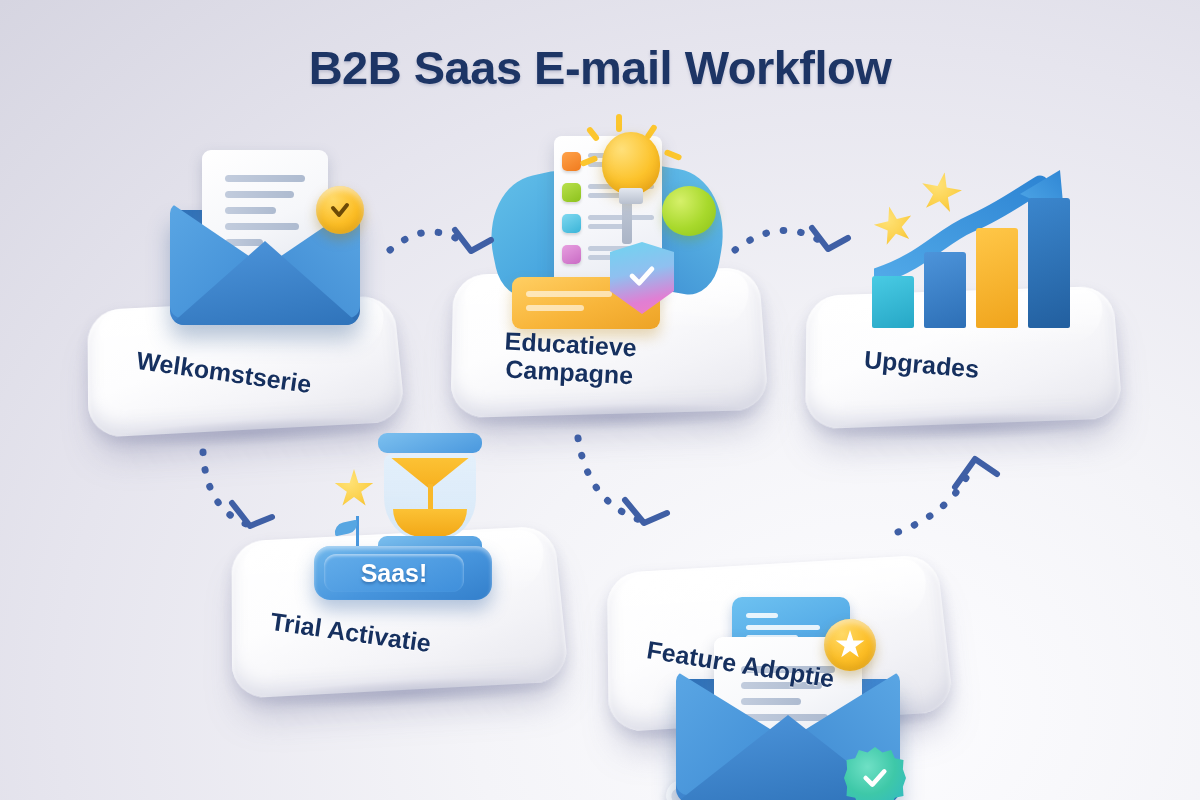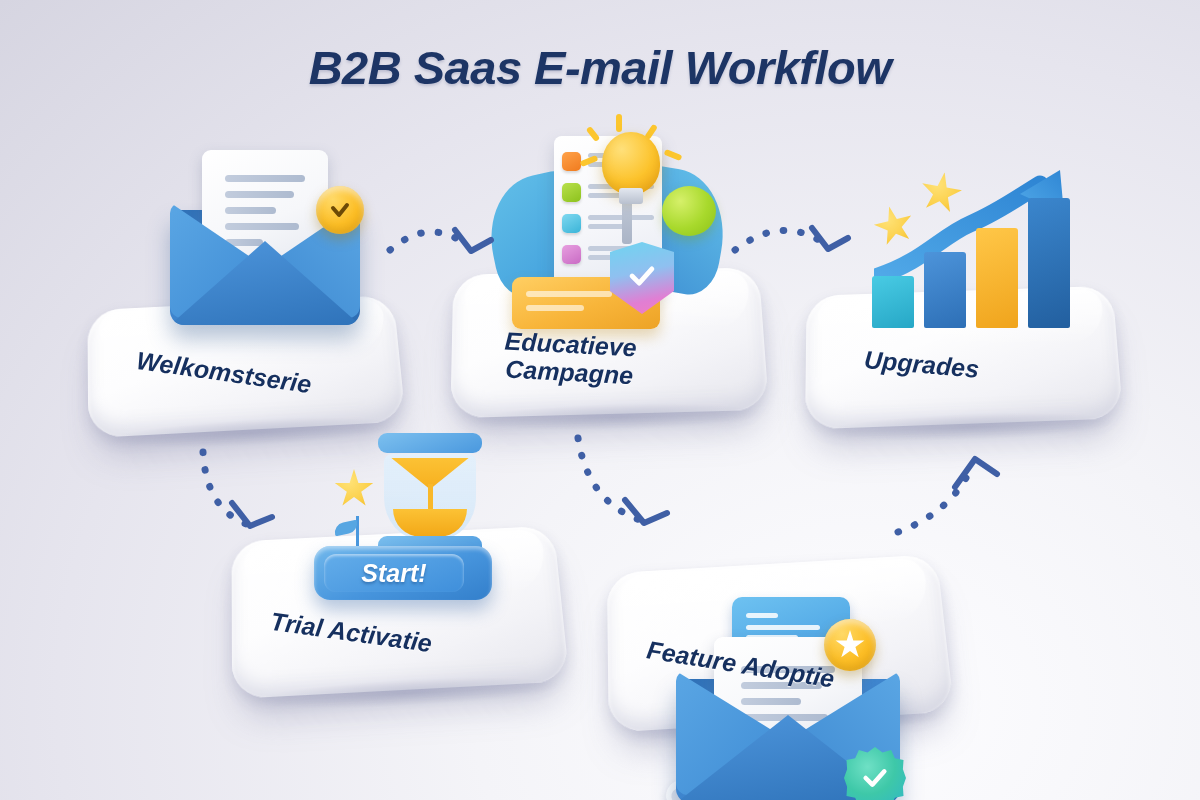--- a/index.html
+++ b/index.html
@@ -2,21 +2,21 @@
 <html><head>
 <meta charset="utf-8">
 <style>
   * { margin:0; padding:0; box-sizing:border-box; }
   html, body { width:1200px; height:800px; overflow:hidden; }
   body {
     font-family: "Liberation Sans", sans-serif;
     background: radial-gradient(ellipse at 72% 88%, #fdfdff 0%, #f4f4f8 32%, #e6e5ee 66%, #d6d5e1 100%);
     position: relative;
   }
-  .canvas { position:absolute; inset:0;font-style:italic; }
+  .canvas { position:absolute; inset:0; }
 
   
   .title {
     position:absolute; top:40px; left:0; width:1200px;
     text-align:center;
     font-size:47px; font-weight:bold; letter-spacing:-0.5px;
     color:#1d3565;
     text-shadow: 0 2px 3px rgba(120,125,160,0.35);
   }
 
@@ -421,21 +421,21 @@
     <div class="seed-stem"></div>
     <div class="seed-leaf"></div>
     <div class="hg-cap" style="left:78px; top:8px;"></div>
     <div class="hg-glass">
       <div class="sand-top"></div>
       <div class="sand-stream"></div>
       <div class="sand-bot"></div>
     </div>
     <div class="hg-plate"></div>
     <div class="hg-base"></div>
-    <div class="start-pill">Start!</div>
+    <div class="start-pill">Saas!</div>
   </div>
 
   <div class="card" id="card-feature">
     <div class="pedestal"></div>
     <div class="card-label">Feature Adoptie</div>
   </div>
   <div class="illus env" id="illus-feature">
     <div class="wrench"></div>
     <div class="card-note">
         <i></i>

